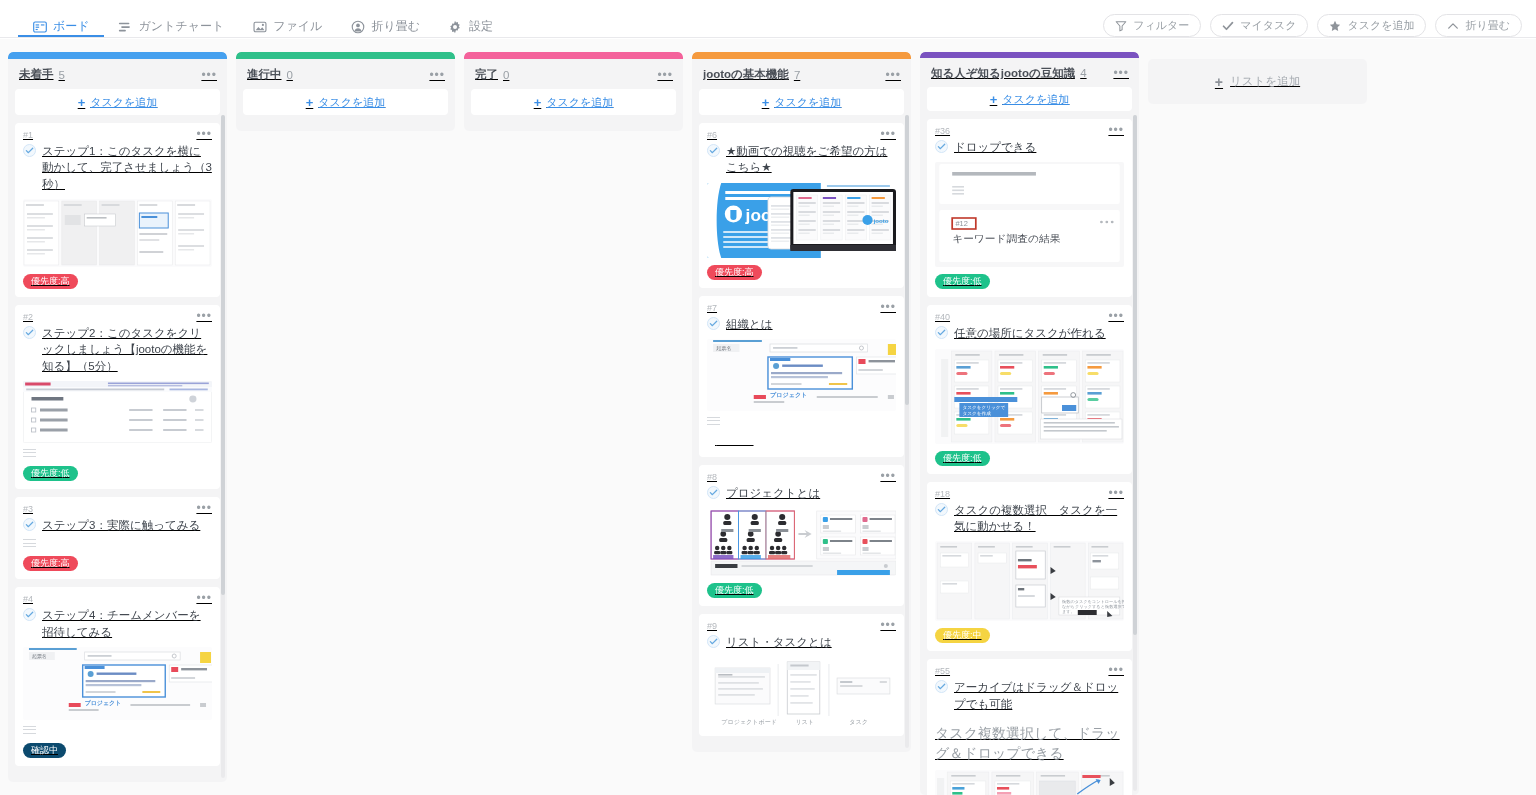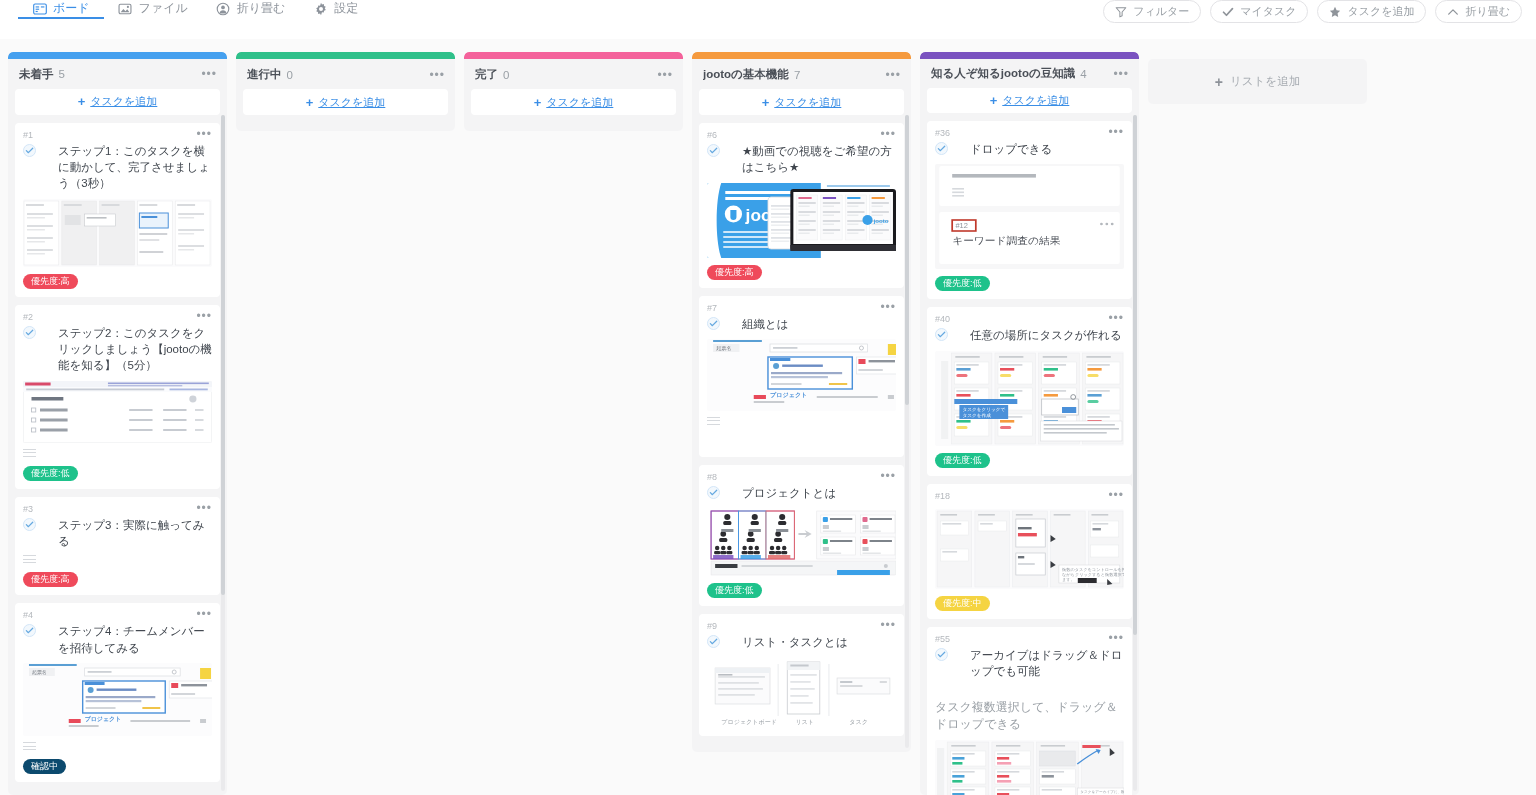--- a/index.html
+++ b/index.html
@@ -6,23 +6,23 @@
   * { box-sizing: border-box; margin: 0; padding: 0; }
   html, body {
     width: 1536px; height: 795px;
     background: #ffffff;
     font-family: "Liberation Sans", "DejaVu Sans", sans-serif;
     overflow: hidden;
   }
 
   
   .topbar {
-    height: 52px;
+    height: 38px;
     display: flex;
-    align-items: flex-start;
+    align-items: flex-end;
     background: #ffffff;
     border-bottom: 1px solid #e9e9ec;
     position: relative;
   }
   .tabs { display: flex; align-items: stretch; padding-left: 18px; }
   .tab {
     display: flex; align-items: center; gap: 6px;
     padding: 0 14px;
     font-size: 12px;
     color: #8d939b;
@@ -56,20 +56,21 @@
   
   .board {
     position: absolute;
     top: 39px; left: 0; right: 0; bottom: 0;
     background: #fafafa;
     display: flex;
     align-items: flex-start;
     gap: 9px;
     padding: 13px 8px 0 8px;
     overflow: hidden;
+    text-decoration: underline;
   }
   .list {
     width: 219px;
     flex: 0 0 219px;
     background: #f4f4f5;
     border-radius: 5px;
     display: flex;
     flex-direction: column;
     max-height: 100%;
     position: relative;
@@ -113,41 +114,41 @@
   .card {
     background: #fff;
     border-radius: 4px;
     margin-bottom: 8px;
     padding: 7px 8px 8px 8px;
     cursor: pointer;
     position: relative;
   }
   .card-top { display: flex; align-items: flex-start; height: 11px; }
   .card-num { font-size: 9px; color: #b4b8bd; }
-  .card-title-row { display: flex; gap: 22px; align-items: flex-start; margin-top: 2px; }
+  .card-title-row { display: flex; gap: 6px; align-items: flex-start; margin-top: 2px; }
   .chk {
     flex: 0 0 auto;
     width: 13px; height: 13px; border-radius: 50%;
     border: 1px solid #d3e6f8;
     background: #f2f8fd;
     display: flex; align-items: center; justify-content: center;
     margin-top: 1px;
   }
   .chk svg { display: block; }
   .card-title {
     font-size: 11.5px;
     line-height: 1.42;
     color: #3f454d;
     word-break: break-all;
   }
   .card-desc {
-    font-size: 12px;
+    font-size: 14px;
     color: #9aa0a6;
     line-height: 1.4;
-    margin-top: 20px;
+    margin-top: 12px;
     word-break: break-all;
   }
   .thumb {
     margin-top: 7px;
     width: 100%;
     border-radius: 2px;
     overflow: hidden;
     background: #fff;
     display: block;
   }
@@ -204,20 +205,30 @@
         <span class="ic">
           <svg viewBox="0 0 16 16" width="14" height="14">
             <rect x="0.8" y="2.3" width="14.4" height="11.4" rx="1.6" fill="none" stroke="currentColor" stroke-width="1.3"></rect>
             <rect x="3" y="5" width="4" height="1.3" fill="currentColor"></rect>
             <rect x="3" y="7.6" width="4" height="1.3" fill="currentColor"></rect>
             <rect x="9" y="5" width="4" height="1.3" fill="currentColor"></rect>
             <rect x="3" y="10.2" width="2.4" height="1.3" fill="currentColor"></rect>
           </svg>
         </span>
         <span>ボード</span>
+      </div>
+      <div class="tab">
+        <span class="ic">
+          <svg viewBox="0 0 16 16" width="14" height="14">
+            <rect x="1" y="3" width="12" height="1.9" rx=".9" fill="currentColor"></rect>
+            <rect x="3.6" y="7.1" width="10" height="1.9" rx=".9" fill="currentColor"></rect>
+            <rect x="1" y="11.2" width="8" height="1.9" rx=".9" fill="currentColor"></rect>
+          </svg>
+        </span>
+        <span>ガントチャート</span>
       </div>
       <div class="tab">
         <span class="ic">
           <svg viewBox="0 0 16 16" width="14" height="14">
             <rect x="1.2" y="2.6" width="13.6" height="10.8" rx="1.6" fill="none" stroke="currentColor" stroke-width="1.3"></rect>
             <path d="M3 11.6l3.2-3.6 2.3 2.5 2-2.2 2.6 3.3z" fill="currentColor"></path>
             <circle cx="11.3" cy="5.6" r="1.25" fill="currentColor"></circle>
           </svg>
         </span>
         <span>ファイル</span>
@@ -925,20 +936,28 @@
           </div>
           <div class="badges">
             <span class="badge" style="background:#1ec28b">優先度:低</span>
           </div>
         </div>
         <div class="card">
           <div class="card-top">
             <span class="card-num">#18</span>
             <span class="dots">•••</span>
           </div>
+          <div class="card-title-row">
+            <span class="chk">
+              <svg viewBox="0 0 12 12" width="9" height="9">
+                <path d="M1.8 6.2l2.7 2.7L10.3 3" fill="none" stroke="#66a9e0" stroke-width="1.7" stroke-linecap="round" stroke-linejoin="round"></path>
+              </svg>
+            </span>
+            <span class="card-title">タスクの複数選択　タスクを一気に動かせる！</span>
+          </div>
           <div class="thumb" style="height:80px">
             <svg viewBox="0 0 180 80" preserveAspectRatio="none">
         <rect width="180" height="80" fill="#fbfbfc"></rect>
         <rect x="2" y="2" width="33" height="76" fill="#f6f6f7" stroke="#ebecee" stroke-width=".5"></rect>
           <rect x="5" y="5" width="16" height="1.6" fill="#c9ccd0"></rect>
               <rect x="38" y="2" width="33" height="76" fill="#f6f6f7" stroke="#ebecee" stroke-width=".5"></rect>
           <rect x="41" y="5" width="16" height="1.6" fill="#c9ccd0"></rect>
               <rect x="74" y="2" width="33" height="76" fill="#f6f6f7" stroke="#ebecee" stroke-width=".5"></rect>
           <rect x="77" y="5" width="16" height="1.6" fill="#c9ccd0"></rect>
               <rect x="110" y="2" width="33" height="76" fill="#f6f6f7" stroke="#ebecee" stroke-width=".5"></rect>

